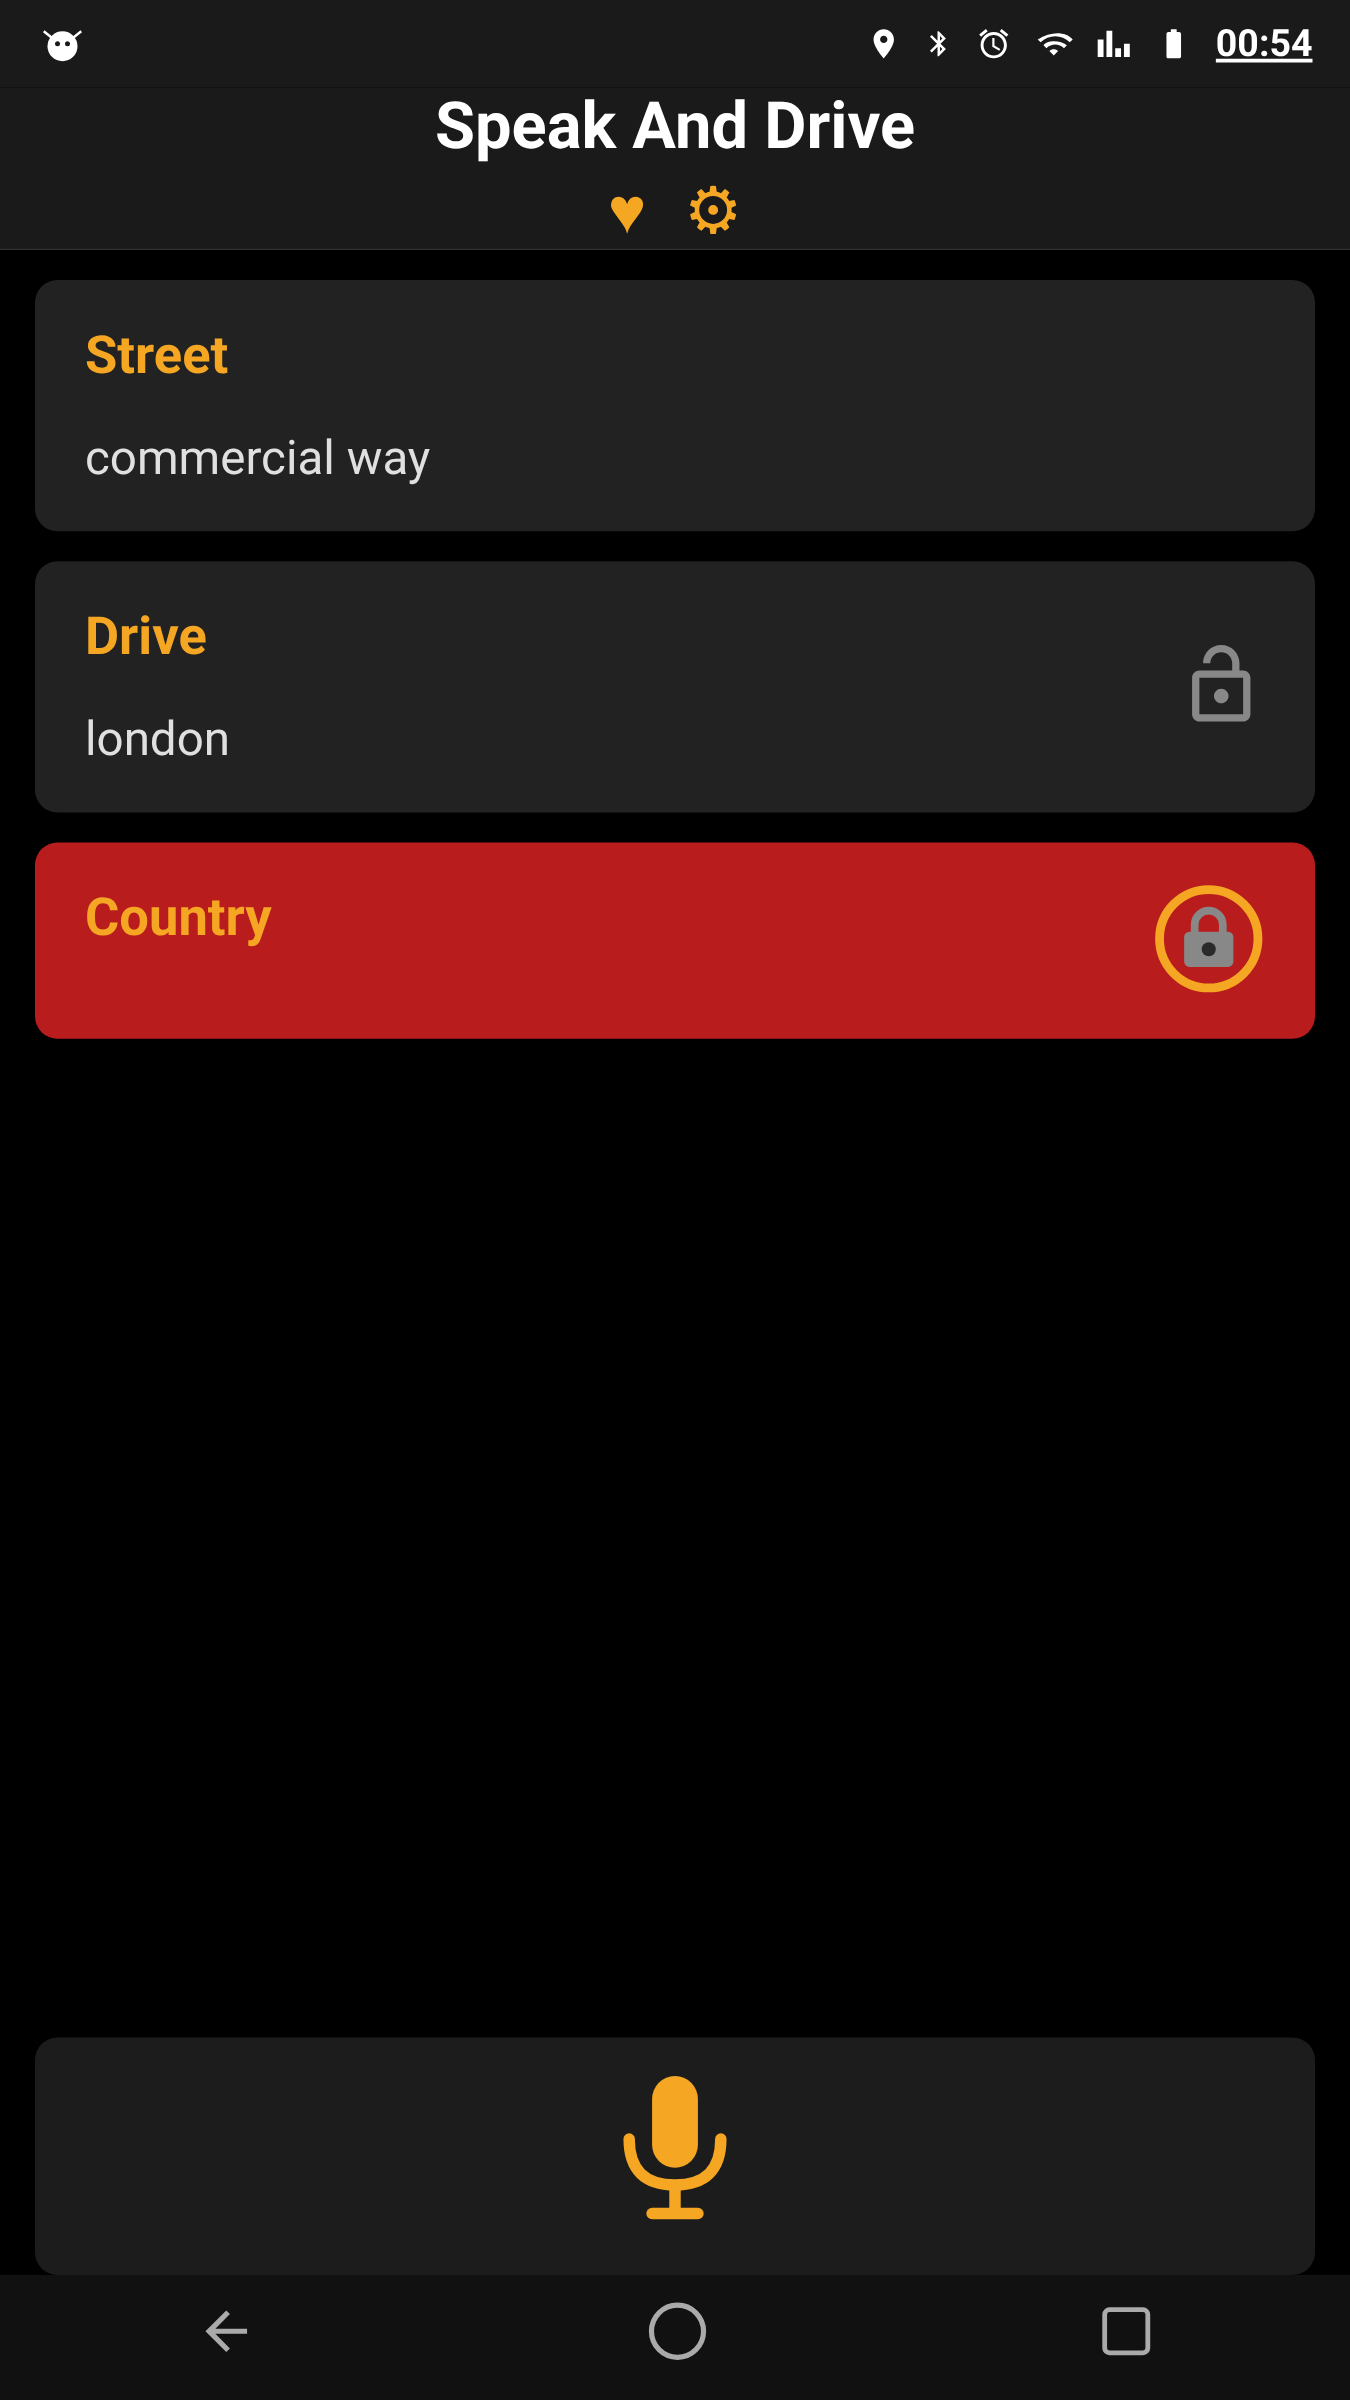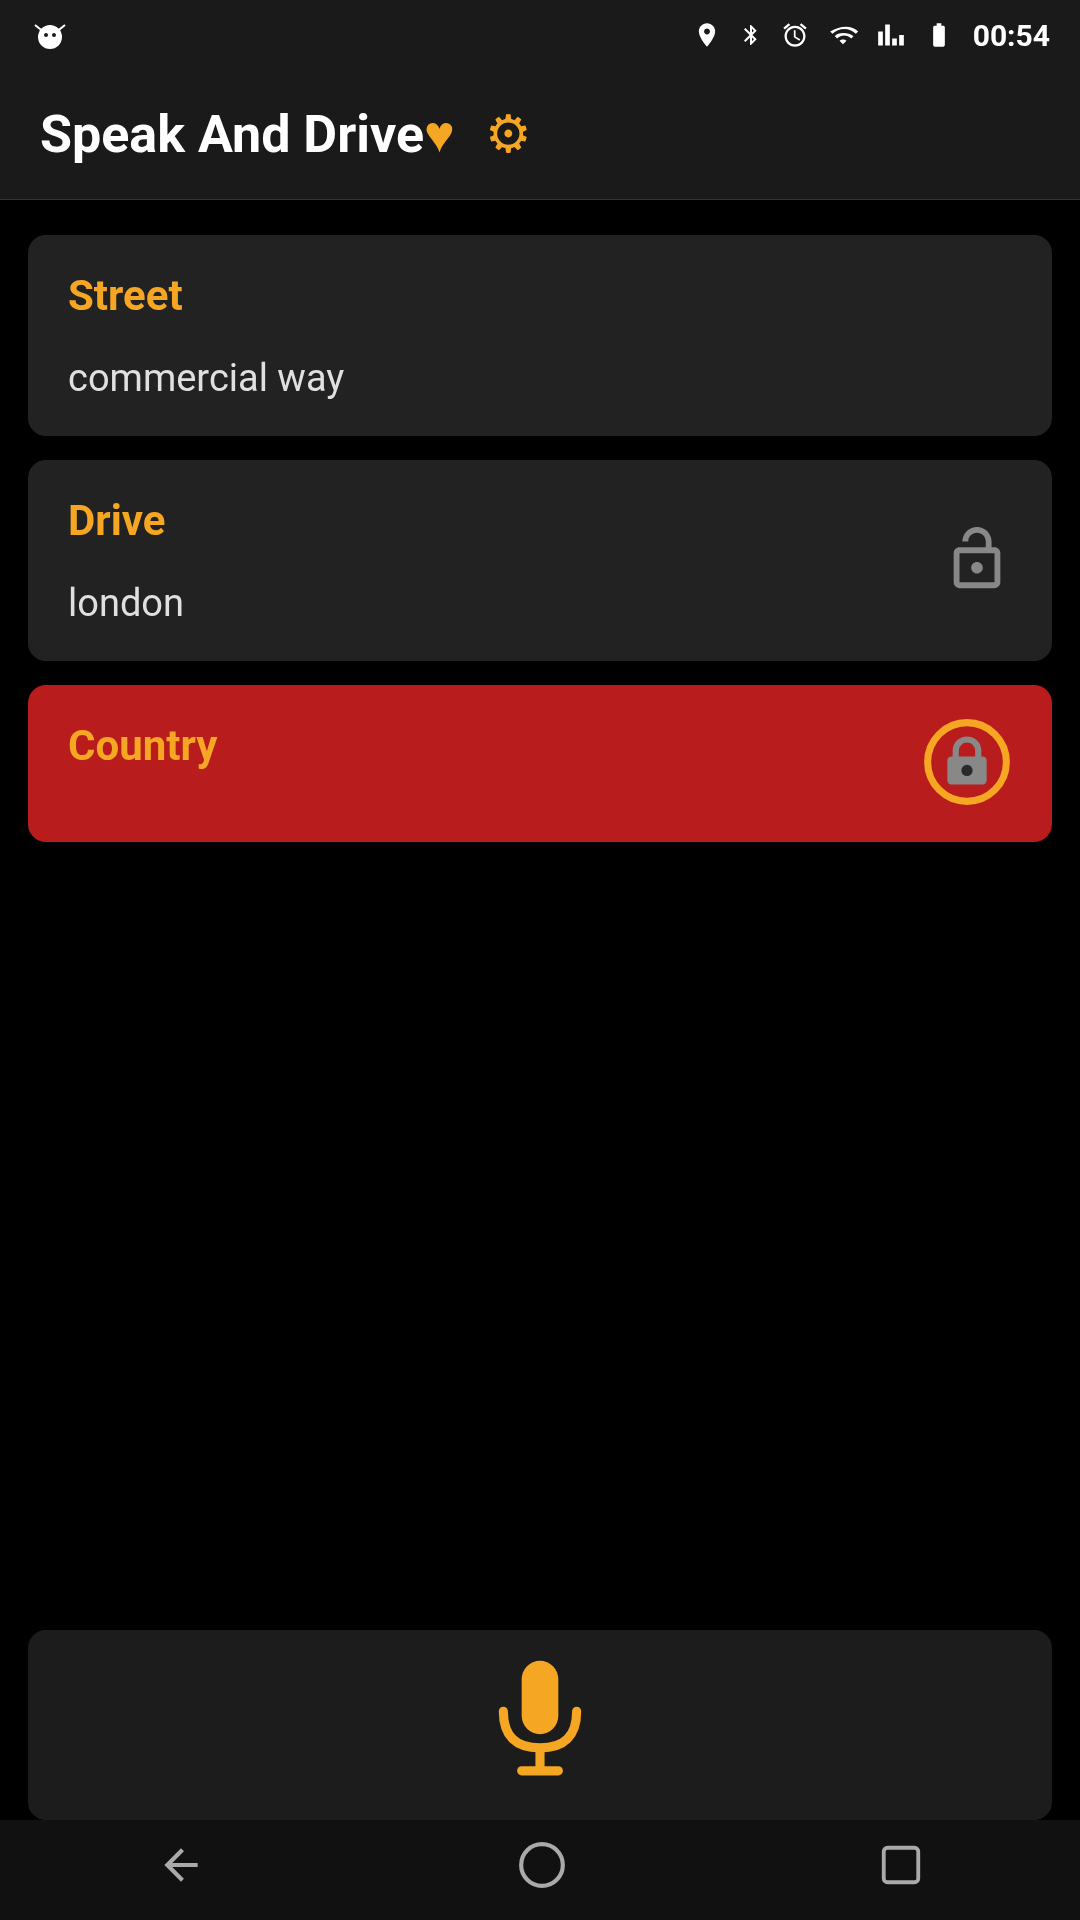--- a/index.html
+++ b/index.html
@@ -38,36 +38,39 @@
       width: 40px;
       height: 40px;
     }
 
     .status-bar-right {
       display: flex;
       align-items: center;
       gap: 18px;
       font-size: 28px;
       color: #fff;
+      text-decoration: underline;
     }
 
     .status-time {
       font-size: 30px;
       font-weight: bold;
       color: #fff;
     }
 
     
     .app-header {
       background: #1a1a1a;
       height: 130px;
       display: flex;
       align-items: center;
+      justify-content: space-between;
       padding: 0 40px;
       border-bottom: 1px solid #333;
+      flex-direction: column;
     }
 
     .app-title {
       font-size: 52px;
       font-weight: bold;
       color: #fff;
     }
 
     .header-icons {
       display: flex;
@@ -76,21 +79,21 @@
     }
 
     .header-icon {
       font-size: 52px;
       color: #f5a623;
       cursor: pointer;
     }
 
     
     .main-content {
-      padding: 35px 28px;
+      padding: 24px 28px;
       background: #000;
       flex: 1;
     }
 
     .field-card {
       background: #222;
       border-radius: 18px;
       padding: 36px 40px;
       margin-bottom: 24px;
       position: relative;

